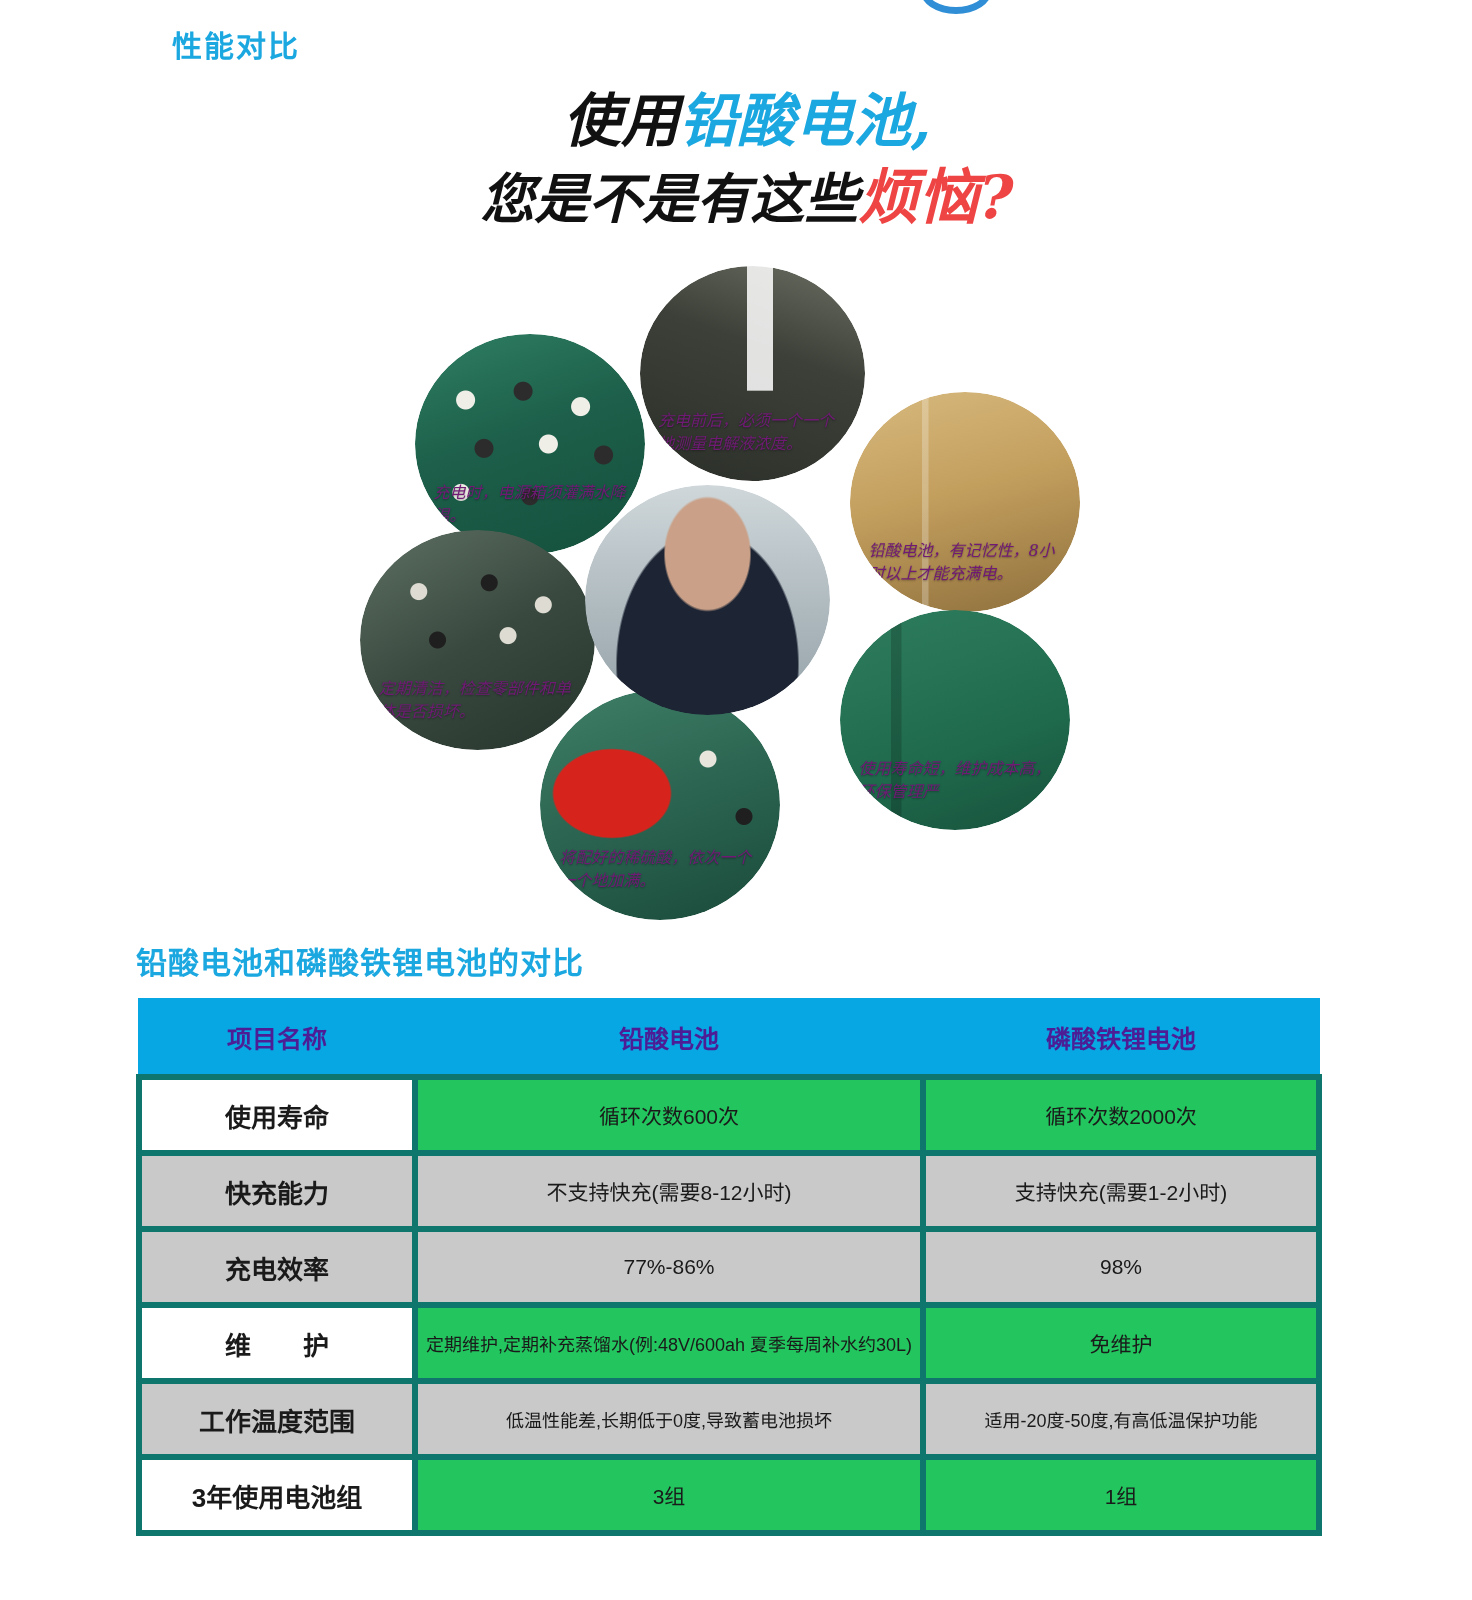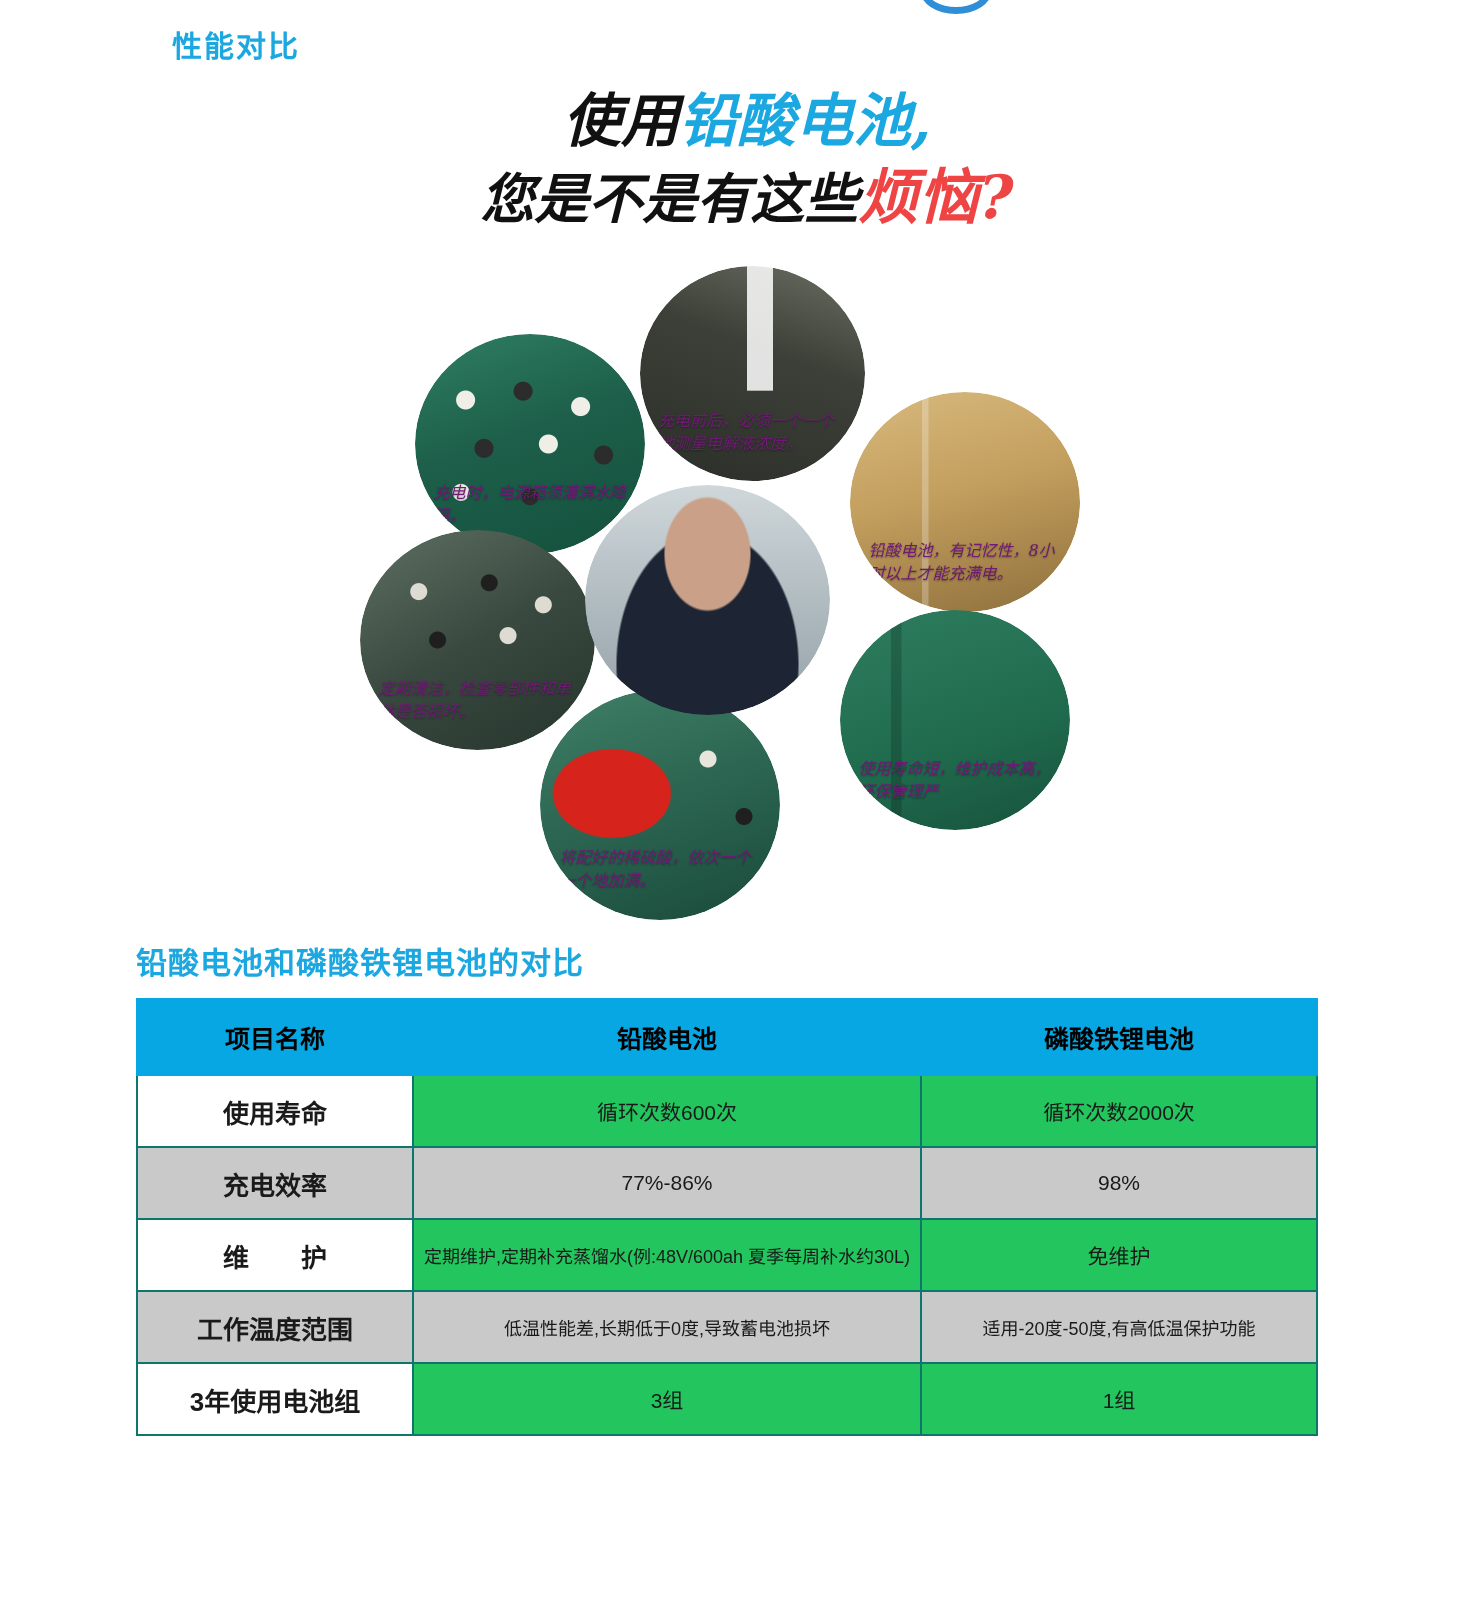--- a/index.html
+++ b/index.html
@@ -185,31 +185,31 @@
     border-collapse: collapse;
     table-layout: fixed;
   }
   .cmp-table th, .cmp-table td {
     border: 2px solid #ffffff;
     text-align: center;
     font-family: "Liberation Sans", "DejaVu Sans", sans-serif;
   }
   .cmp-table thead th {
     background: #07a7e3;
-    color: #000000;
+    color: #4c1d95;
     font-size: 25px;
     font-weight: bold;
     height: 72px;
     border-color: #07a7e3;
   }
   .cmp-table tbody tr.odd td { background: #ffffff; }
   .cmp-table tbody tr.even td { background: #c9c9c9; }
   .cmp-table tbody td {
     height: 68px;
-    border: 2px solid #0f766e;
+    border: 6px solid #0f766e;
     color: #1a1a1a;
   }
   .cmp-table tbody td.c0 {
     font-size: 26px;
     font-weight: bold;
     width: 276px;
   }
   .cmp-table tbody td.c1,
   .cmp-table tbody td.c2 {
     font-size: 21px;
@@ -290,20 +290,25 @@
       <th>磷酸铁锂电池</th>
     </tr>
   </thead>
   <tbody>
     <tr class="odd">
       <td class="c0">使用寿命</td>
       <td class="c1">循环次数600次</td>
       <td class="c2">循环次数2000次</td>
     </tr>
     <tr class="even">
+      <td class="c0">快充能力</td>
+      <td class="c1">不支持快充(需要8-12小时)</td>
+      <td class="c2">支持快充(需要1-2小时)</td>
+    </tr>
+    <tr class="even">
       <td class="c0">充电效率</td>
       <td class="c1">77%-86%</td>
       <td class="c2">98%</td>
     </tr>
     <tr class="odd">
       <td class="c0">维　　护</td>
       <td class="c1 small-cell">定期维护,定期补充蒸馏水(例:48V/600ah 夏季每周补水约30L)</td>
       <td class="c2">免维护</td>
     </tr>
     <tr class="even">

